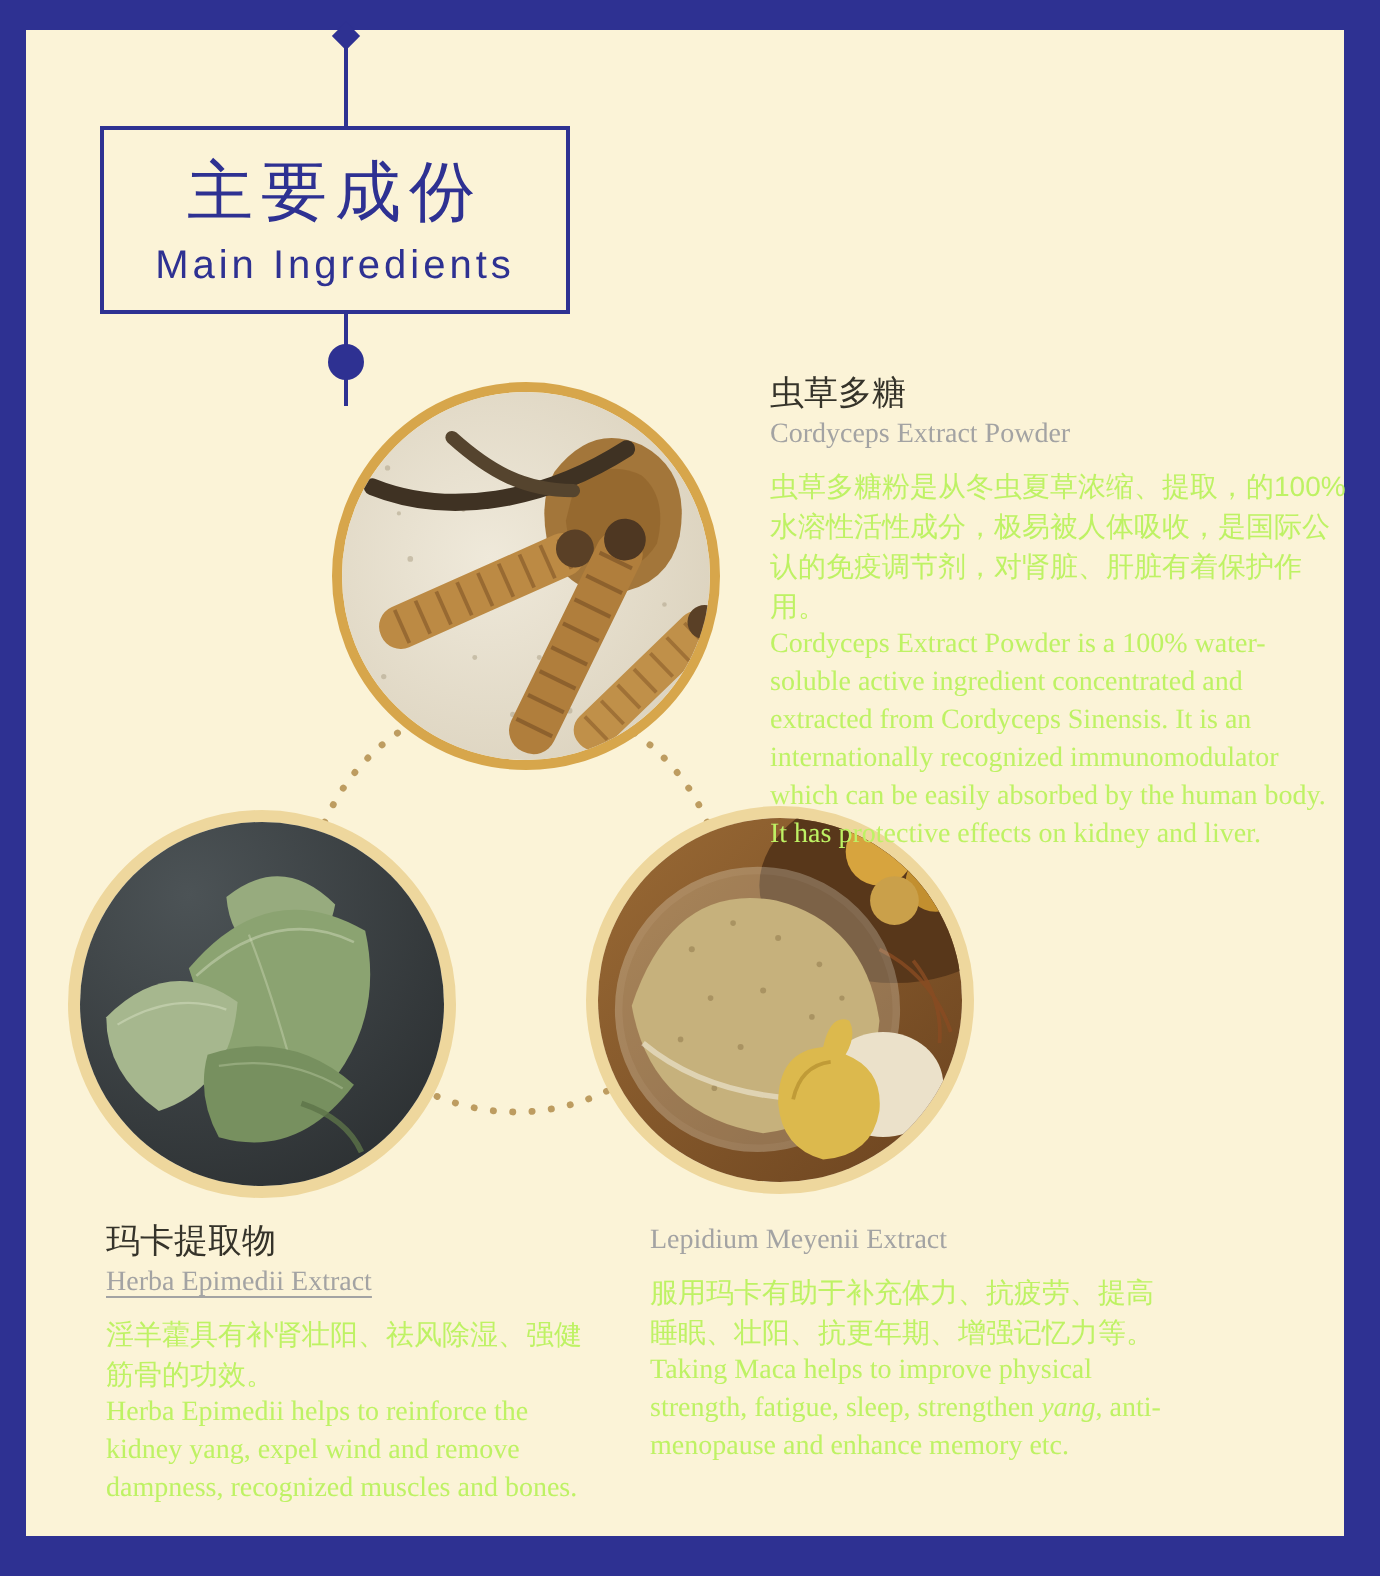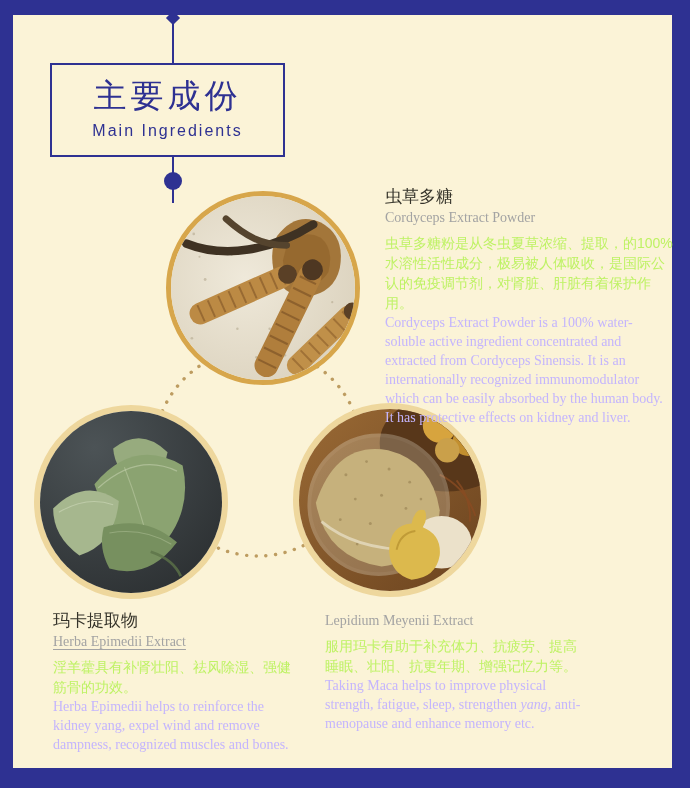--- a/index.html
+++ b/index.html
@@ -23,42 +23,42 @@
   }
   
   #title-box{
     position:absolute;left:50px;top:63px;width:235px;height:94px;
     border:2px solid #2e3192;box-sizing:border-box;text-align:center;
   }
   #title-zh{
     margin-top:9px;font-size:33px;letter-spacing:4px;color:#2e3192;font-weight:500;
   }
   #title-en{
-    margin-top:3px;font-size:16px;letter-spacing:2px;color:#2e3192;font-weight:500;
+    margin-top:3px;font-size:20px;letter-spacing:2px;color:#2e3192;font-weight:500;
   }
   
   .photo-circle{
     position:absolute;width:194px;height:194px;border-radius:50%;
     overflow:hidden;box-sizing:border-box;background:#fbf3d7;
   }
   .ring-gold{border:5px solid #d7a64b;}
   .ring-pale{border:6px solid #eed79d;}
   .photo-circle svg{display:block;width:100%;height:100%;}
   
   .ing-block{position:absolute;}
   .zh-head{font-size:17px;line-height:21px;color:#35332a;font-weight:500;}
   .en-head{
     font-family:"Liberation Serif","DejaVu Serif",serif;
     font-size:14px;line-height:22px;color:#a3a3a3;margin-bottom:4px;
   }
   .en-head.underlined{text-decoration:underline;text-underline-offset:3px;}
   .zh-body{font-size:14px;line-height:20px;color:#bef264;}
   .en-body{
     font-family:"Liberation Serif","DejaVu Serif",serif;
-    font-size:14px;line-height:19px;color:#c4b5fd;
+    font-size:14px;line-height:19px;color:#bef264;
   }
   .en-body i{font-style:italic;}
 </style>
 </head>
 <body>
 
 <div id="page">
   <div id="content"></div>
 
   <div class="vline" style="left:172px;top:15px;height:48px;"></div>

